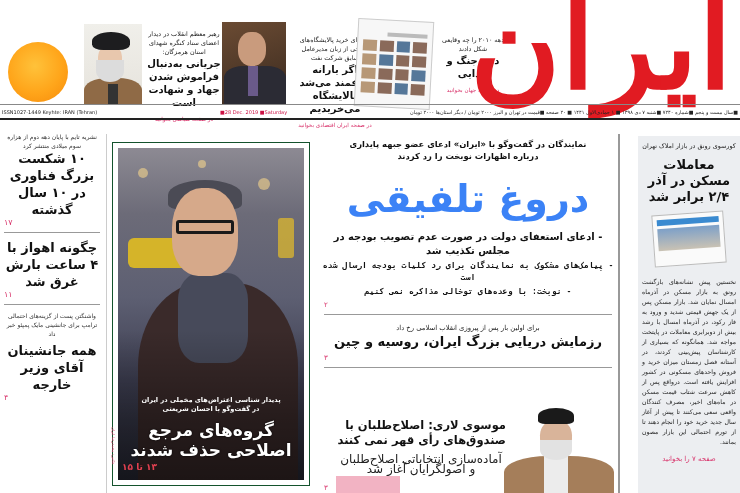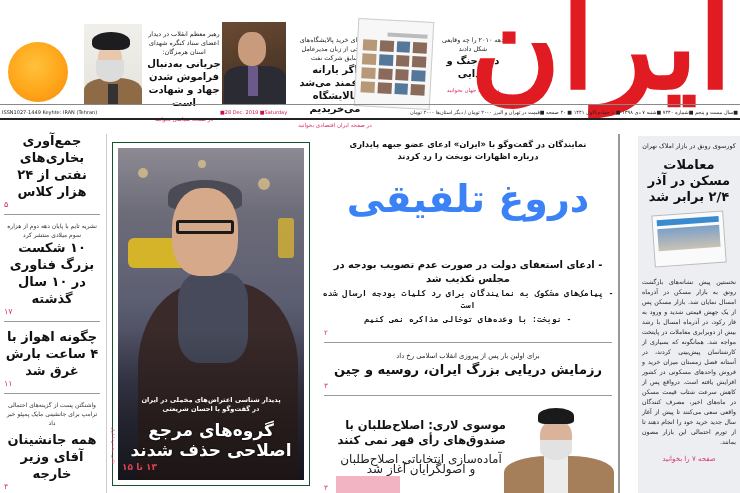--- a/index.html
+++ b/index.html
@@ -75,21 +75,21 @@
     .feature-caption { position: absolute; left: 4px; right: 4px; top: 248px; color: #fff; direction: rtl; text-align: center; }
     .feature-kicker { font-size: 6.6px; line-height: 9px; font-weight: bold; }
     .feature-head { font-size: 17px; line-height: 20px; font-weight: bold; margin-top: 6px; text-shadow: 0 0 2px #000; }
     .feature-pages { position: absolute; left: 4px; bottom: 8px; font-size: 9px; font-weight: bold; color: #e04050; }
     .feature-credit { position: absolute; left: -2px; bottom: 20px; font-size: 4px; color: #d8326a; writing-mode: vertical-rl; }
 
     
     .center { left: 320px; top: 130px; width: 296px; }
     .c-kicker { font-size: 8.4px; line-height: 12px; font-weight: bold; color: #111; text-align: center; direction: rtl; margin-top: 8px; }
     .c-main { font-size: 38px; line-height: 46px; font-weight: bold; color: #3b82f6; text-align: center; direction: rtl; margin-top: 14px; letter-spacing: 1px; }
-    .c-bullets { margin-top: 36px; text-align: center; direction: rtl; }
+    .c-bullets { margin-top: 8px; text-align: center; direction: rtl; }
     .c-b1 { font-size: 10px; line-height: 14px; font-weight: bold; }
     .c-b2 { font-size: 8.2px; line-height: 12px; font-weight: bold; margin-top: 2px; font-family: Liberation Mono, monospace; }
     .c-pg { font-size: 7px; color: #d8326a; text-align: left; line-height: 10px; margin-top: 2px; padding-left: 4px; }
     .c-sep { height: 1px; background: #999; margin: 4px 4px 0 4px; }
     .c-k2 { font-size: 6.8px; line-height: 10px; color: #222; text-align: center; direction: rtl; margin-top: 8px; }
     .c-h2 { font-size: 13px; line-height: 18px; font-weight: bold; text-align: center; direction: rtl; }
 
     .mousavi-photo { left: 500px; top: 402px; width: 120px; height: 91px; overflow: hidden; }
     .mousavi-photo .turban { position: absolute; left: 38px; top: 6px; width: 36px; height: 16px; background: #1a1a1a; border-radius: 50% 50% 20% 20%; }
     .mousavi-photo .face { position: absolute; left: 40px; top: 18px; width: 32px; height: 34px; background: #d9b49a; border-radius: 45%; }
@@ -177,25 +177,20 @@
 
 <div class="abs rule-top"></div>
 <div class="abs dateline">
   <span>ISSN1027-1449 Keyhte: IRAN (Tehran)</span>
   <span class="red">■28 Dec. 2019 ■Saturday</span>
   <span dir="rtl">■سال بیست و پنجم ■شماره ۷۲۴۰ ■شنبه ۷ دی ۱۳۹۸ ■ ۱ جمادی‌الاول ۱۴۴۱ ■ ۲۰ صفحه ■قیمت در تهران و البرز ۲۰۰۰ تومان / دیگر استان‌ها ۲۰۰۰ تومان</span>
 </div>
 <div class="abs rule-bot"></div>
 
 <div class="abs leftcol">
-  <div class="lc-item">
-    <div class="lc-head">جمع‌آوری بخاری‌های نفتی از ۲۴ هزار کلاس</div>
-    <div class="lc-page">۵</div>
-    <div class="lc-sep"></div>
-  </div>
   <div class="lc-item">
     <div class="lc-kicker">نشریه تایم با پایان دهه دوم از هزاره سوم میلادی منتشر کرد</div>
     <div class="lc-head" style="">۱۰ شکست بزرگ فناوری در ۱۰ سال گذشته</div>
     <div class="lc-page">۱۷</div>
     <div class="lc-sep"></div>
   </div>
   <div class="lc-item">
     <div class="lc-head">چگونه اهواز با ۴ ساعت بارش غرق شد</div>
     <div class="lc-page">۱۱</div>
     <div class="lc-sep"></div>

